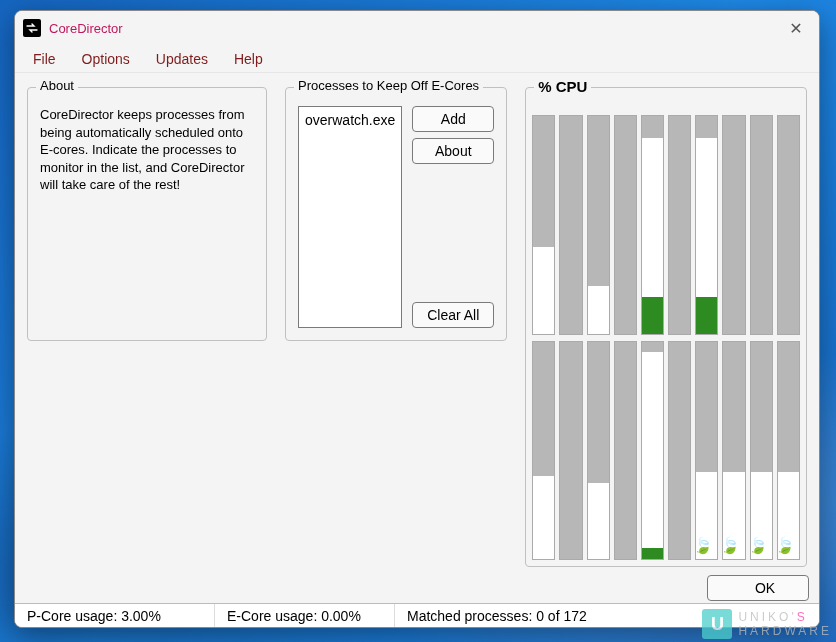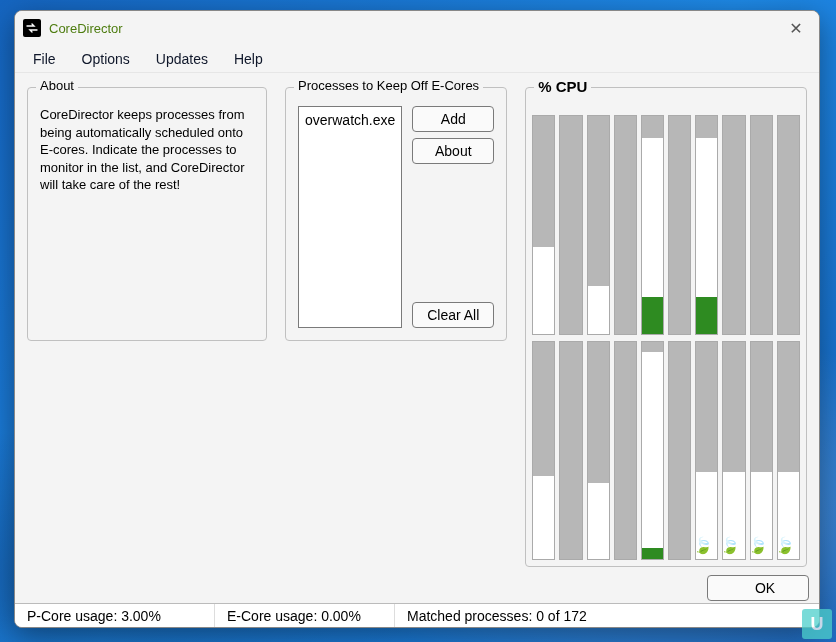--- a/index.html
+++ b/index.html
@@ -46,38 +46,38 @@
   }
   .titlebar .app-icon {
     width: 18px; height: 18px;
     background: #000;
     color: #fff;
     display: flex; align-items: center; justify-content: center;
     font-size: 12px;
     margin-right: 8px;
     border-radius: 2px;
   }
-  .titlebar .title { flex: 0 0 auto; color: #4d7c0f; font-size: 13px; }
+  .titlebar .title { flex: 0 0 auto; color: #be185d; font-size: 13px; }
   .titlebar .spacer { flex: 1; }
   .titlebar .close {
     width: 46px; height: 34px;
     display: flex; align-items: center; justify-content: center;
     color: #555; font-size: 16px;
   }
   .menubar {
     height: 28px;
     display: flex;
     align-items: center;
     padding: 0 6px;
     border-bottom: 1px solid #e6e6e6;
     gap: 2px;
   }
   .menubar .menu-item {
     padding: 4px 12px;
-    color: #0f172a;
+    color: #7f1d1d;
     font-size: 14px;
     cursor: default;
   }
   .client {
     flex: 1;
     display: flex;
     padding: 14px 12px 6px 12px;
     gap: 18px;
   }
   .groupbox {
@@ -367,13 +367,16 @@
   <div class="statusbar">
     <div class="cell" style="width:200px">P-Core usage: 3.00%</div>
     <div class="cell" style="width:180px">E-Core usage: 0.00%</div>
     <div class="cell" style="flex:1">Matched processes: 0 of 172</div>
   </div>
 
 </div>
 
 <div class="watermark">
   <div class="logo">U</div>
+  <div class="text">
+    <span>UNIKO'</span><span class="pink">S</span><br><span> HARDWARE</span>
+  </div>
 </div>
 
 </body></html>

